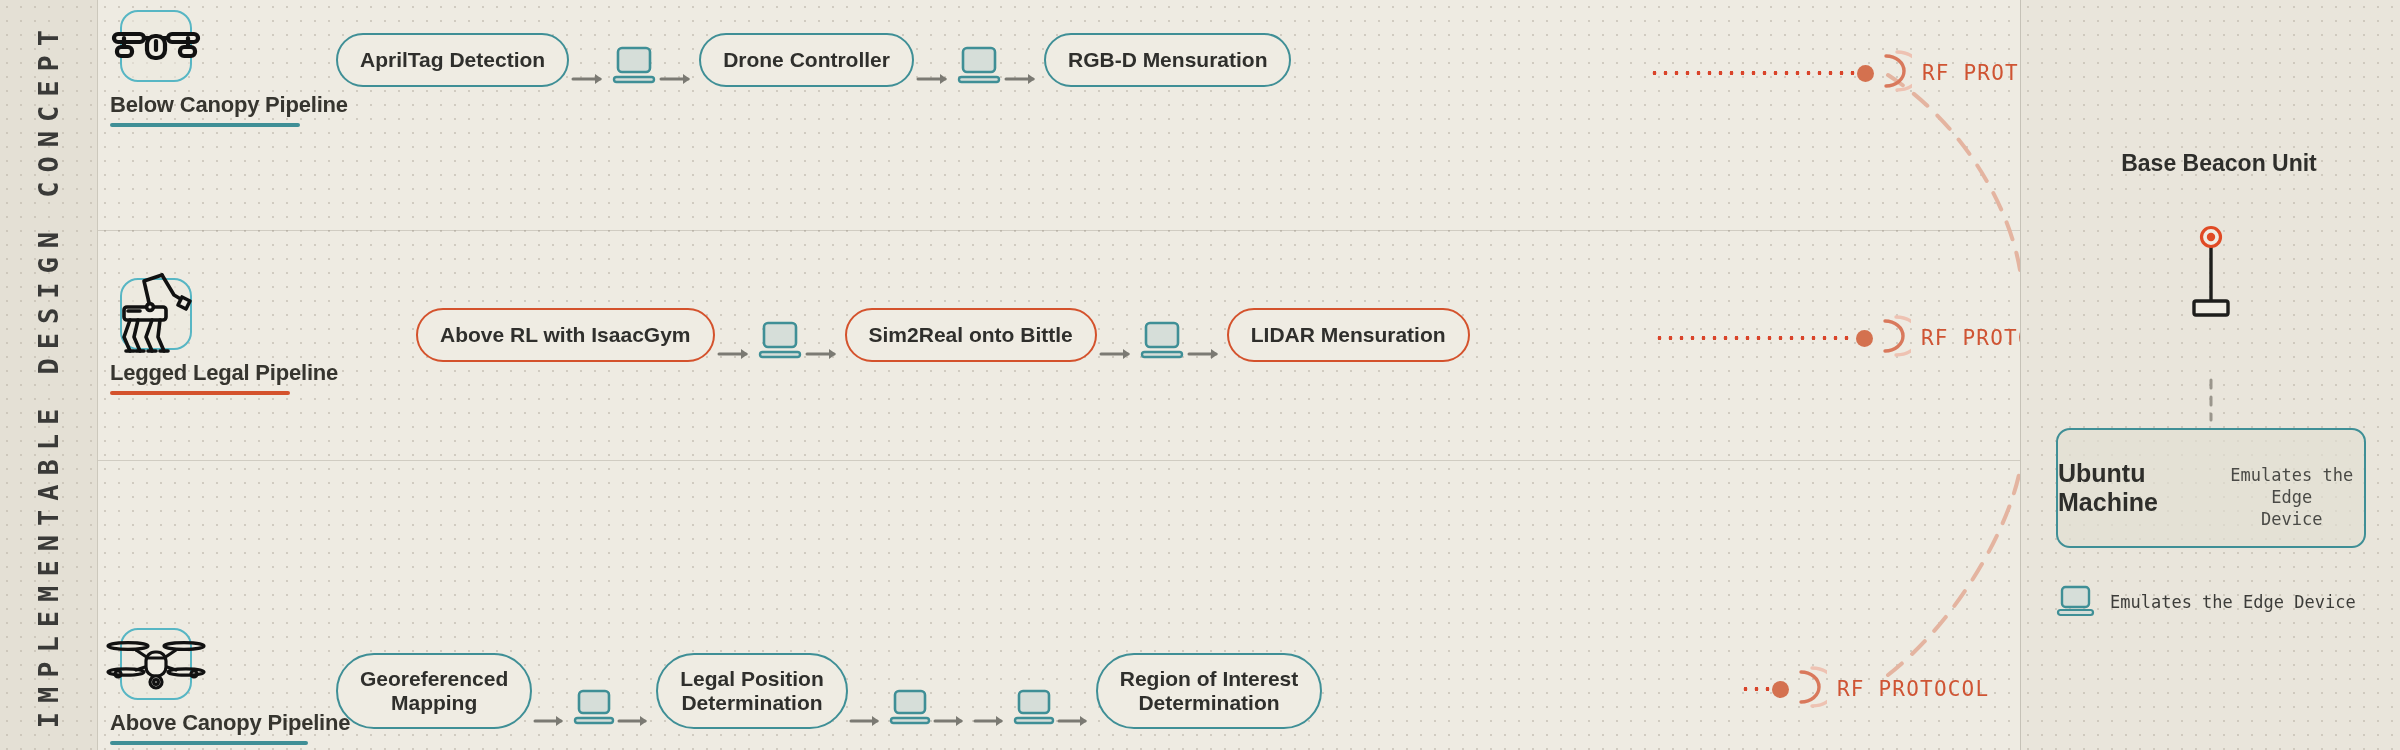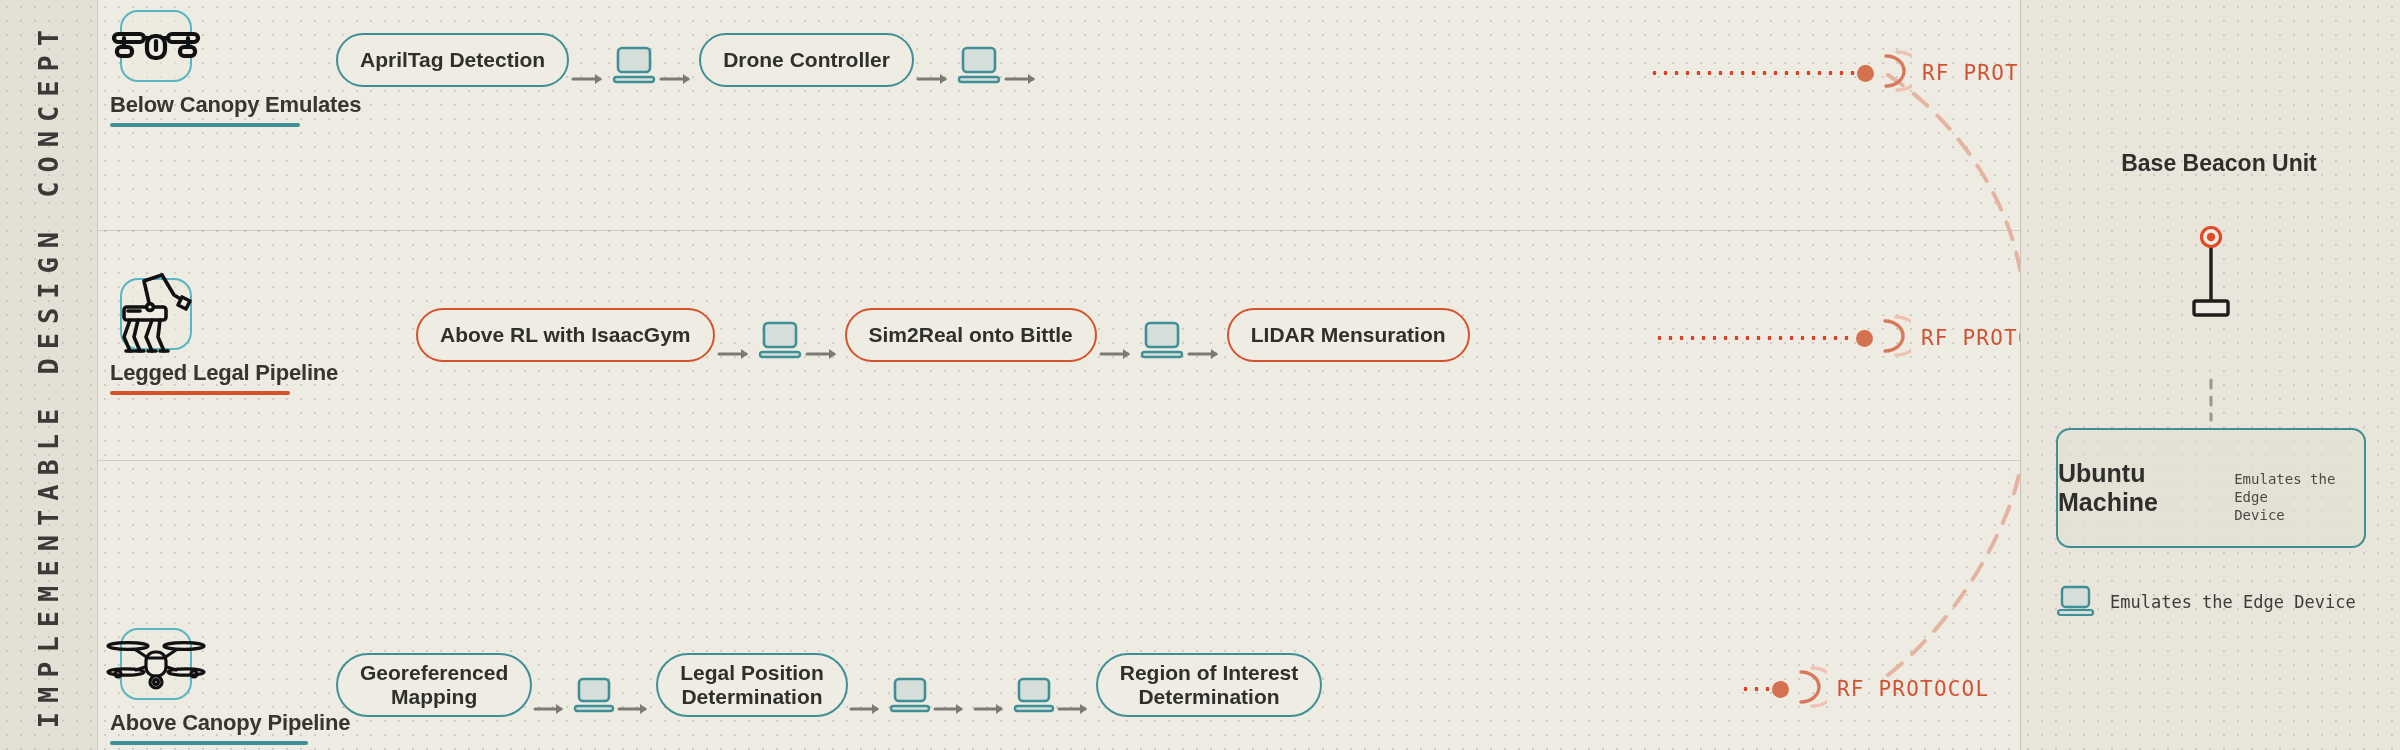--- a/index.html
+++ b/index.html
@@ -132,21 +132,21 @@
     color: #2f2f2c;
     font-size: 21px;
     line-height: 1.12;
     padding: 0 22px;
     white-space: pre-line;
     flex: none;
   }
   .node.teal  { border: 2.5px solid #3f8f96; }
   .node.orange{ border: 2.5px solid #d4522c; }
   .node.h1 { height: 54px; }
-  .node.h2 { height: 64px; }
+  .node.h2 { height: 76px; }
 
   .arrow {
     flex: none;
     display: flex;
     align-items: center;
     justify-content: center;
   }
   .arrow svg { display: block; }
 
   .laptop {
@@ -245,24 +245,24 @@
     flex-direction: row;
     align-items: center;
     justify-content: center;
   }
   #ubuntu-name {
     font-size: 25px; font-weight: 700; color: #2e2e2b;
   }
   #ubuntu-desc {
     margin-top: 18px;
     font-family: "DejaVu Sans Mono", monospace;
-    font-size: 14px;
+    font-size: 17px;
     line-height: 1.3;
     color: #4a4a46;
-    text-align: left;
+    text-align: center;
     white-space: pre-line;
   }
   #legend {
     position: absolute;
     top: 585px; left: 35px;
     display: flex; align-items: center; gap: 14px;
   }
   #legend-text {
     font-family: "DejaVu Sans Mono", monospace;
     font-size: 17px;
@@ -300,21 +300,21 @@
               <rect x="60" y="18" width="30" height="8" rx="4" fill="#efece3"></rect>
               <line x1="16" y1="22" x2="16" y2="34"></line>
               <line x1="80" y1="22" x2="80" y2="34"></line>
               <rect x="9" y="31" width="15" height="9" rx="4" fill="#efece3"></rect>
               <rect x="72" y="31" width="15" height="9" rx="4" fill="#efece3"></rect>
               <rect x="39" y="20" width="18" height="22" rx="8" fill="#efece3"></rect>
               <line x1="48" y1="25" x2="48" y2="34"></line>
             </g>
           </svg>
         </div>
-        <div class="pipe-label">Below Canopy Emulates</div>
+        <div class="pipe-label">Below Canopy Pipeline</div>
         <div class="pipe-underline" style="background:#3f8f96;width:190px;"></div>
       </div>
 
       <div class="flow" style="left:238px; top:33px;">
         <div class="node teal h1">AprilTag Detection</div>
         <div class="arrow">
           <svg width="42" height="16" viewBox="0 0 42 16">
               <g stroke="#7b7a73" stroke-width="3" fill="none" stroke-linecap="round">
                 <line x1="4" y1="8" x2="31" y2="8"></line>
                 <polyline points="26,3 33,8 26,13" fill="#7b7a73" stroke="none"></polyline>
@@ -351,20 +351,21 @@
           </svg>
         </div>
         <div class="arrow">
           <svg width="42" height="16" viewBox="0 0 42 16">
               <g stroke="#7b7a73" stroke-width="3" fill="none" stroke-linecap="round">
                 <line x1="4" y1="8" x2="31" y2="8"></line>
                 <polyline points="26,3 33,8 26,13" fill="#7b7a73" stroke="none"></polyline>
               </g>
             </svg>
         </div>
+        <div class="node teal h1">RGB-D Mensuration</div>
       </div>
 
       <div class="rf" style="left:1551px; top:46px;">
         <div class="rf-dots" style="width:206px;"></div>
         <div class="rf-dot"></div>
         <div class="rf-waves">
           <svg width="34" height="46" viewBox="0 0 34 46">
             <path d="M8 8 A 18 15 0 0 1 8 38" fill="none" stroke="#d9795c" stroke-width="3.4" stroke-linecap="round"></path>
             <path d="M19 4 A 24 19 0 0 1 19 42" fill="none" stroke="#eec2b2" stroke-width="3.4" stroke-linecap="round"></path>
           </svg>

